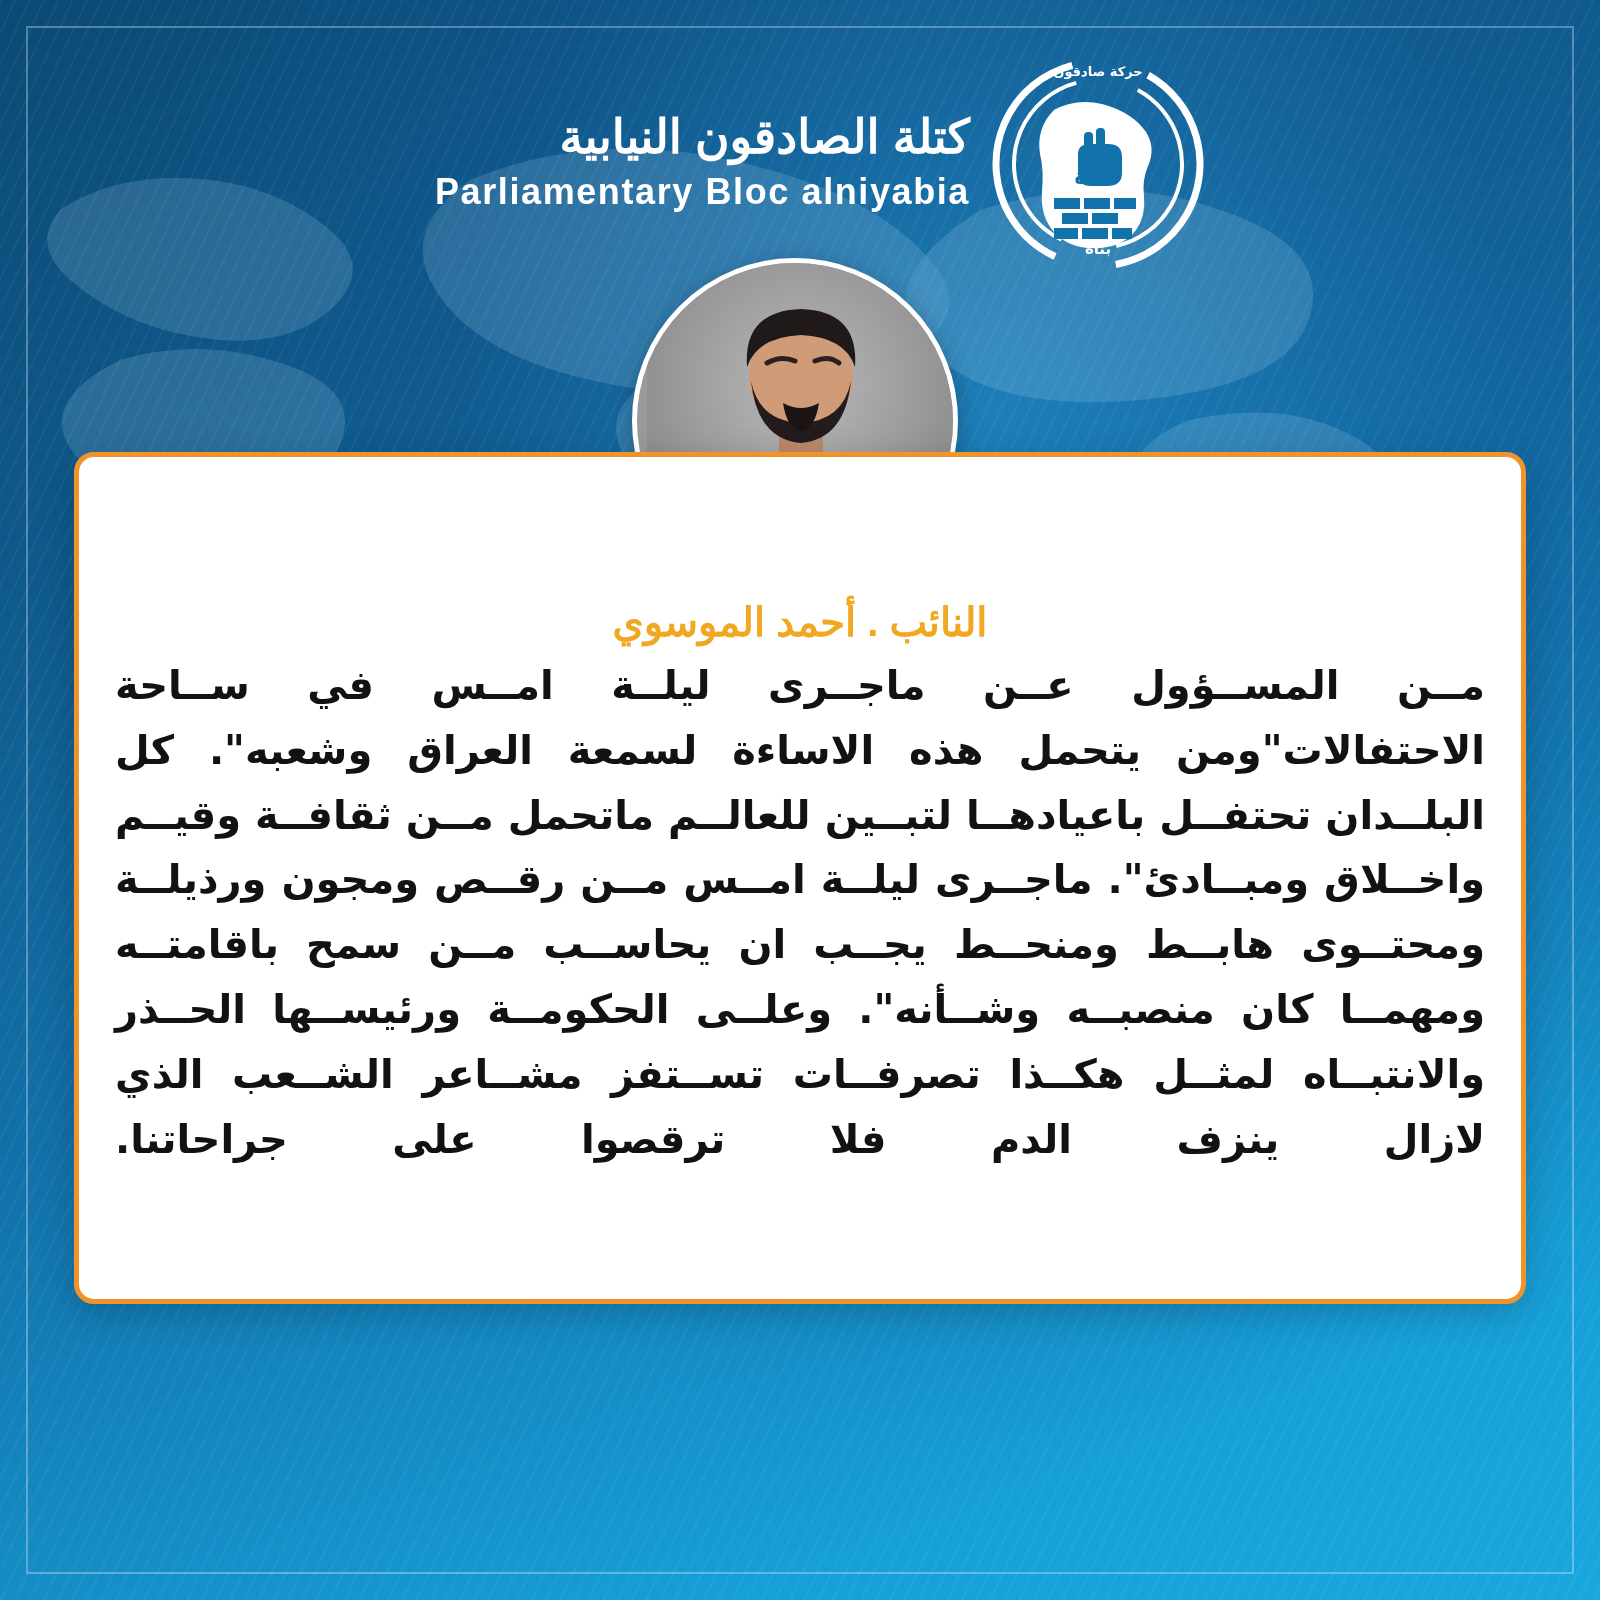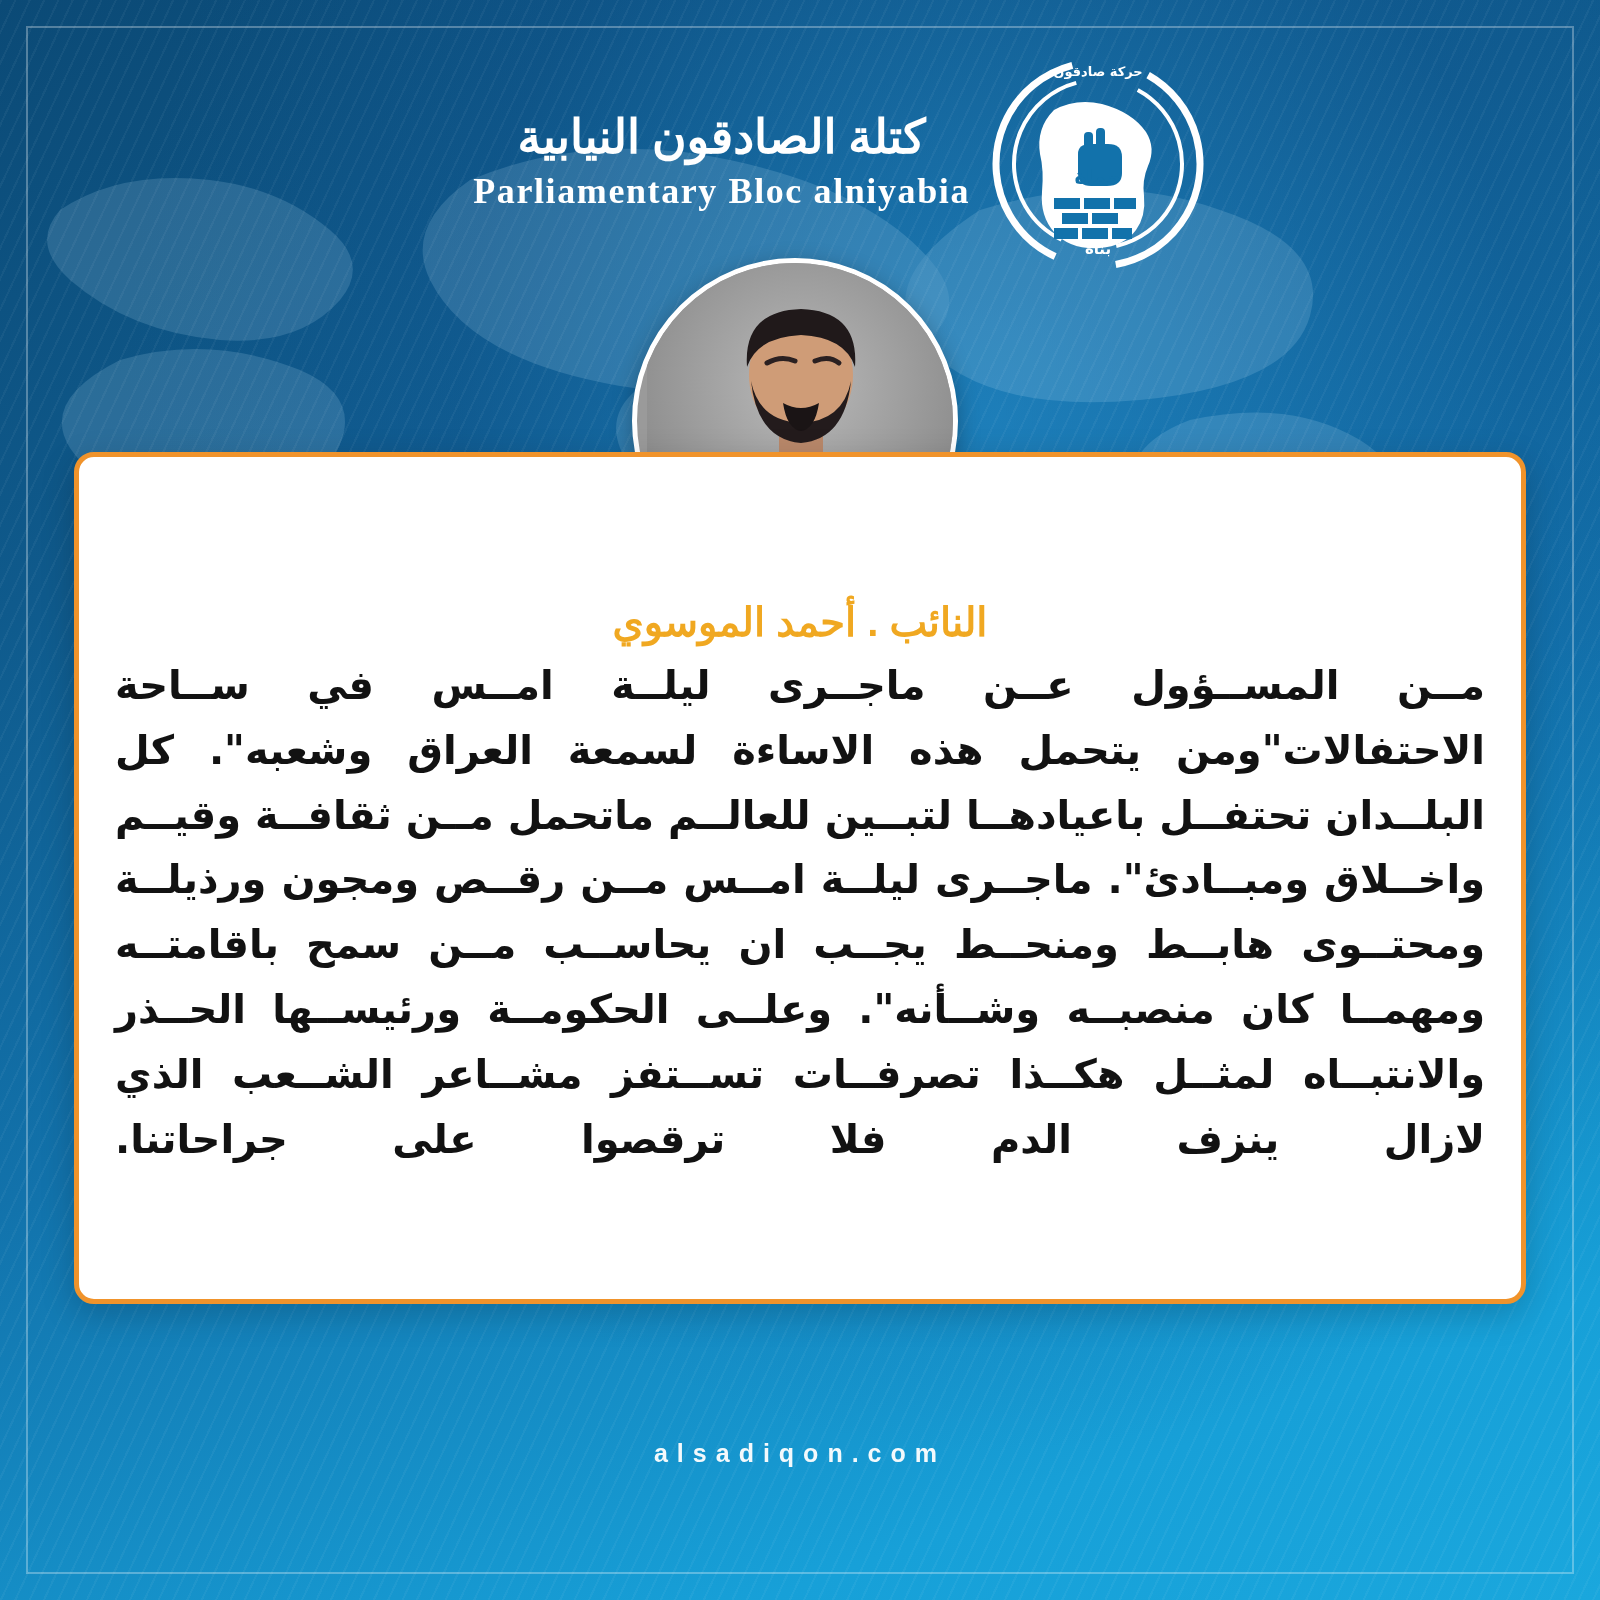--- a/index.html
+++ b/index.html
@@ -75,23 +75,22 @@
     position: absolute;
     right: 396px;
     top: 6px;
     width: 212px;
     height: 212px;
   }
   .titles {
     position: absolute;
     right: 630px;
     top: 58px;
-    text-align: center;
+    text-align: right;
     color: #ffffff;
-    font-family: Liberation Serif, serif;
   }
   .title-ar {
     font-size: 47px;
     font-weight: 700;
     letter-spacing: 0.5px;
     line-height: 1.15;
     white-space: nowrap;
   }
   .title-en {
     font-size: 36px;
@@ -271,15 +270,14 @@
     </svg>
   </div>
 
   <div class="card">
     <div class="speaker">النائب . أحمد الموسوي</div>
     <div class="body-text">
       <p>مــن المســؤول عــن ماجــرى ليلــة امــس في ســاحة الاحتفالات"ومن يتحمل هذه الاساءة لسمعة العراق وشعبه". كل البلــدان تحتفــل باعيادهــا لتبــين للعالــم ماتحمل مــن ثقافــة وقيــم واخــلاق ومبــادئ". ماجــرى ليلــة امــس مــن رقــص ومجون ورذيلــة ومحتــوى هابــط ومنحــط يجــب ان يحاســب مــن سمح باقامتــه ومهمــا كان منصبــه وشــأنه". وعلــى الحكومــة ورئيســها الحــذر والانتبــاه لمثــل هكــذا تصرفــات تســتفز مشــاعر الشــعب الذي لازال ينزف الدم فلا ترقصوا على جراحاتنا.</p>
     </div>
   </div>
 
-  <div class="footer">alsadiqon.com</div>
 
 </div>
 
 </body></html>

